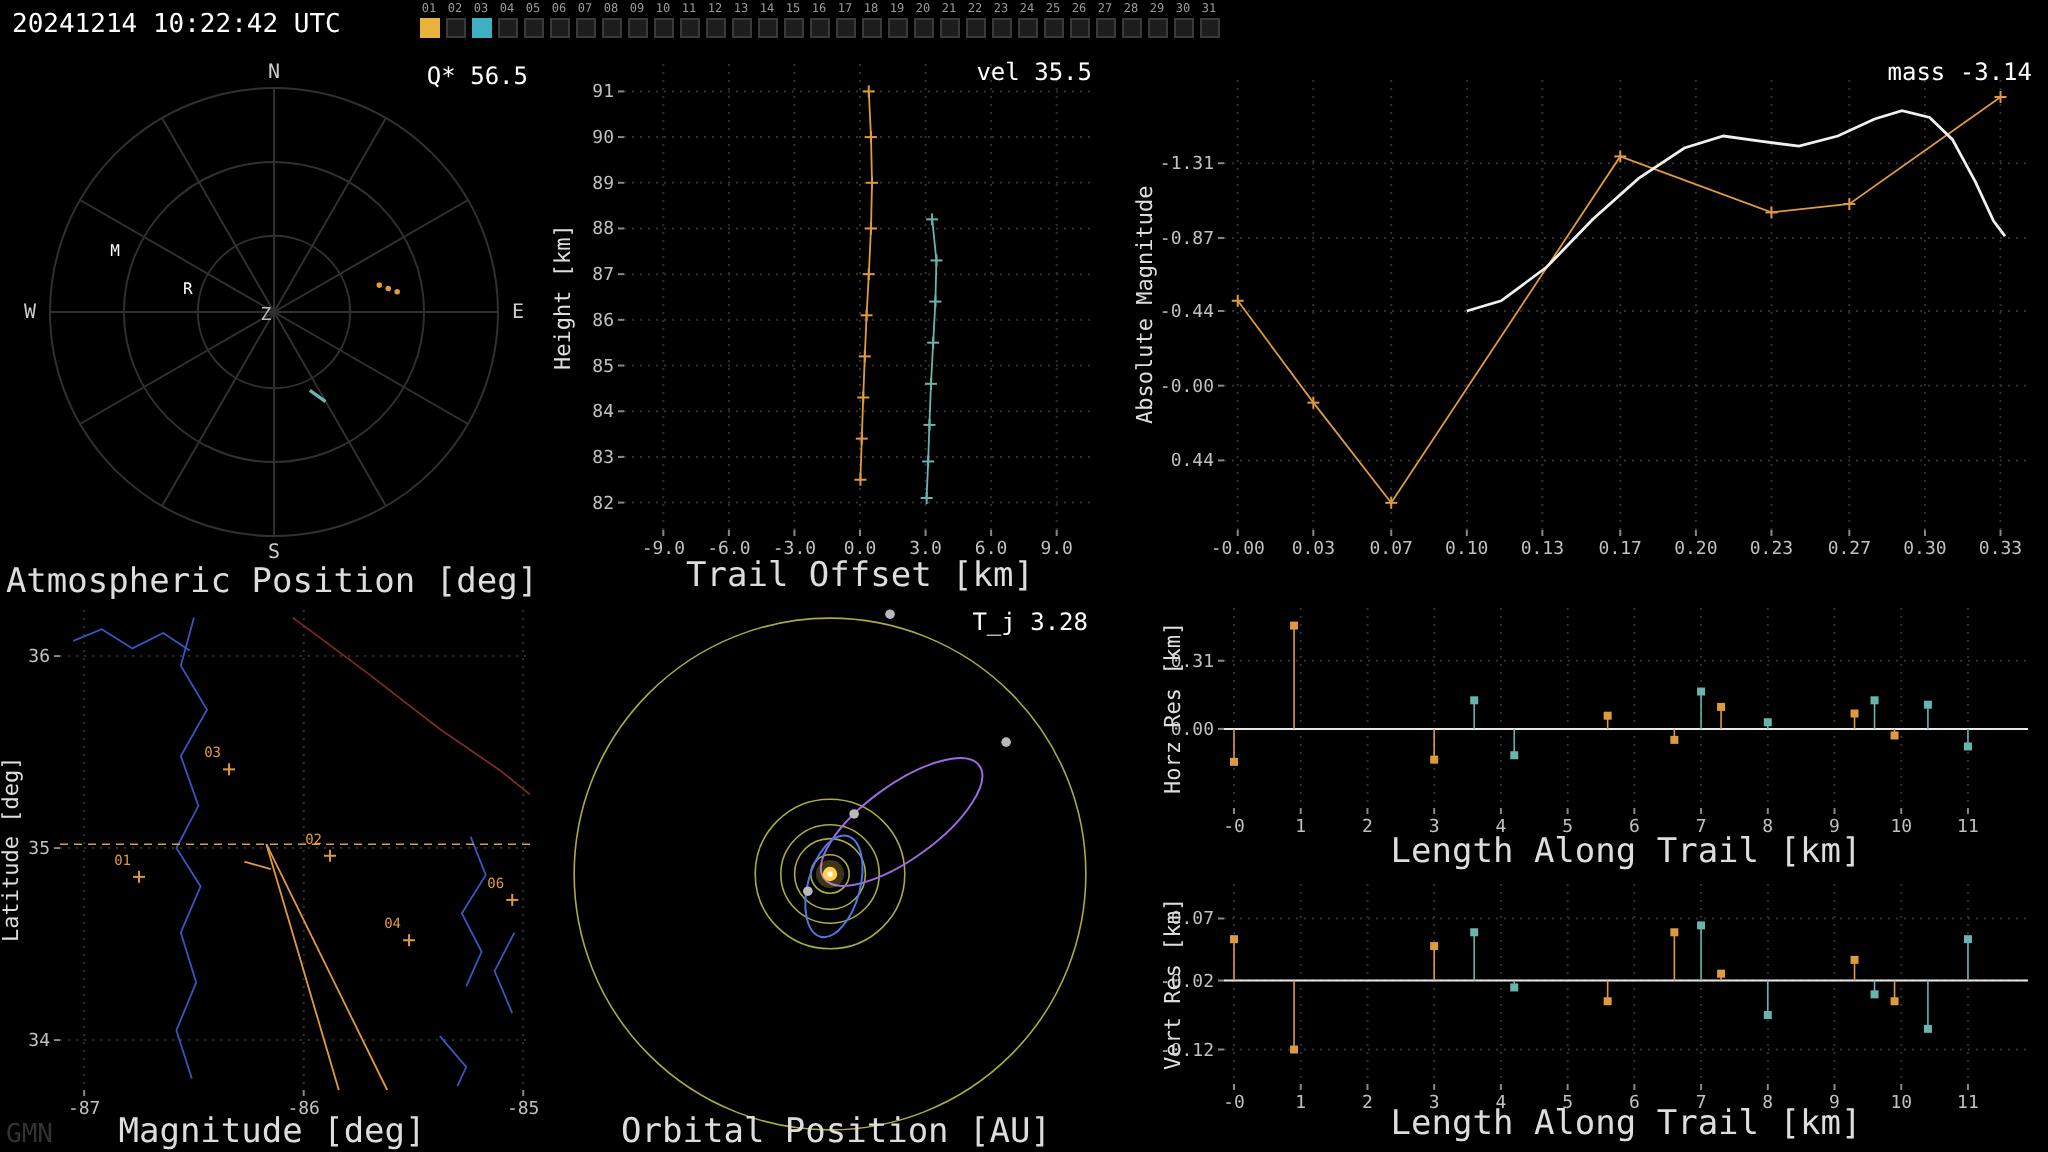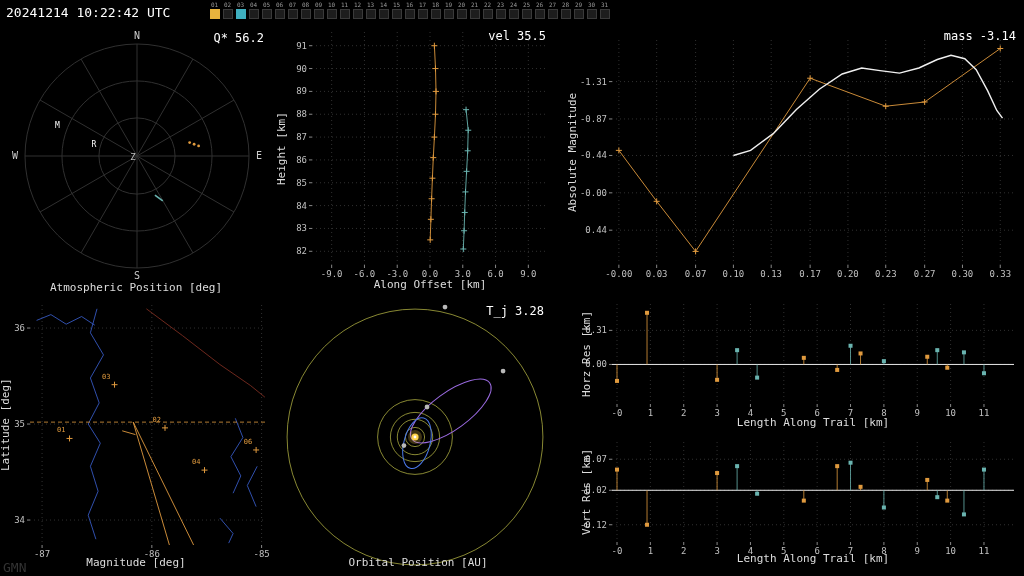--- a/index.html
+++ b/index.html
@@ -9,21 +9,21 @@
   .ts{position:absolute;left:6px;top:5px;font-size:13px;color:#fff;white-space:pre;}
   .shower{position:absolute;right:10px;top:5px;font-size:12px;color:#fff;letter-spacing:1px;}
   .frames{position:absolute;left:208px;top:1px;display:flex;}
   .frame{width:13px;text-align:center;}
   .fnum{font-size:6px;line-height:7px;color:#999;}
   .fsq{width:10px;height:10px;margin:1px auto 0;background:#1d1d1d;border:1px solid #3a3a3a;box-sizing:border-box;}
   .panel{position:absolute;}
   .panel svg{position:absolute;left:0;top:0;}
   svg text{font-family:"DejaVu Sans Mono","Liberation Mono",monospace;}
   .annot{position:absolute;font-size:12px;color:#fff;white-space:pre;}
-  .xtitle{position:absolute;text-align:center;font-size:11px;color:#ddd;white-space:pre;}
+  .xtitle{position:absolute;text-align:center;font-size:17px;color:#ddd;white-space:pre;}
   .ylab{position:absolute;writing-mode:vertical-rl;transform:rotate(180deg);
         text-align:center;font-size:11px;color:#ddd;width:13px;white-space:pre;}
   .watermark{position:absolute;left:3px;bottom:1px;font-size:13px;color:#333;}
 </style>
 </head>
 <body>
 
 <div class="topbar">
   <span class="ts">20241214 10:22:42 UTC</span>
   <div class="frames" id="frames">
@@ -183,21 +183,21 @@
         <text x="57.480000000000004" y="102" fill="#fff" font-size="8" text-anchor="middle">M</text>
         <text x="93.88" y="121.03999999999999" fill="#fff" font-size="8" text-anchor="middle">R</text>
       </g>
       <g>
         <circle cx="189.64" cy="116.56" r="1.4" fill="#e09a3e"></circle>
         <circle cx="194.12" cy="118.24" r="1.4" fill="#e09a3e"></circle>
         <circle cx="198.60000000000002" cy="119.92" r="1.4" fill="#e09a3e"></circle>
         <line x1="154.92000000000002" y1="169.2" x2="162.76" y2="174.8" stroke="#6ab4b0" stroke-width="1.6"></line>
       </g>
     </svg>
-  <div class="annot" style="right:8px;top:5px">Q* 56.2</div>
+  <div class="annot" style="right:8px;top:5px">Q* 56.5</div>
   <div class="xtitle" style="left:0;width:272px;top:255px">Atmospheric Position [deg]</div>
 </div>
 
 <div class="panel" style="left:272px;top:26px;width:292px;height:270px">
   <svg id="svg-height" width="292" height="270">
       <g>
         <line x1="59.66666666666667" y1="6" x2="59.66666666666667" y2="239" stroke="#303030" stroke-dasharray="1 3"></line>
         <line x1="59.66666666666667" y1="239" x2="59.66666666666667" y2="242" stroke="#888888"></line>
         <text x="59.66666666666667" y="251" fill="#c0c0c0" font-size="9" text-anchor="middle">-9.0</text>
         <line x1="92.44444444444446" y1="6" x2="92.44444444444446" y2="239" stroke="#303030" stroke-dasharray="1 3"></line>
@@ -287,21 +287,21 @@
         <line x1="189.74444444444444" y1="186.4607843137255" x2="195.74444444444444" y2="186.4607843137255" stroke="#6ab4b0"></line>
         <line x1="192.74444444444444" y1="183.4607843137255" x2="192.74444444444444" y2="189.4607843137255" stroke="#6ab4b0"></line>
         <line x1="189.0888888888889" y1="204.73529411764702" x2="195.0888888888889" y2="204.73529411764702" stroke="#6ab4b0"></line>
         <line x1="192.0888888888889" y1="201.73529411764702" x2="192.0888888888889" y2="207.73529411764702" stroke="#6ab4b0"></line>
         <line x1="188.32407407407408" y1="223.00980392156887" x2="194.32407407407408" y2="223.00980392156887" stroke="#6ab4b0"></line>
         <line x1="191.32407407407408" y1="220.00980392156887" x2="191.32407407407408" y2="226.00980392156887" stroke="#6ab4b0"></line>
       </g>
     </svg>
   <div class="annot" style="right:18px;top:3px">vel 35.5</div>
   <div class="ylab" style="left:3px;top:6px;height:233px">Height [km]</div>
-  <div class="xtitle" style="left:40px;width:236px;top:252px">Along Offset [km]</div>
+  <div class="xtitle" style="left:40px;width:236px;top:252px">Trail Offset [km]</div>
 </div>
 
 <div class="panel" style="left:564px;top:26px;width:460px;height:270px">
   <svg id="svg-magnitude" width="460" height="270">
       <g>
         <line x1="54.871794871794876" y1="14" x2="54.871794871794876" y2="239" stroke="#303030" stroke-dasharray="1 3"></line>
         <line x1="54.871794871794876" y1="239" x2="54.871794871794876" y2="242" stroke="#888888"></line>
         <text x="54.871794871794876" y="251" fill="#c0c0c0" font-size="9" text-anchor="middle">-0.00</text>
         <line x1="92.66666666666667" y1="14" x2="92.66666666666667" y2="239" stroke="#303030" stroke-dasharray="1 3"></line>
         <line x1="92.66666666666667" y1="239" x2="92.66666666666667" y2="242" stroke="#888888"></line>

